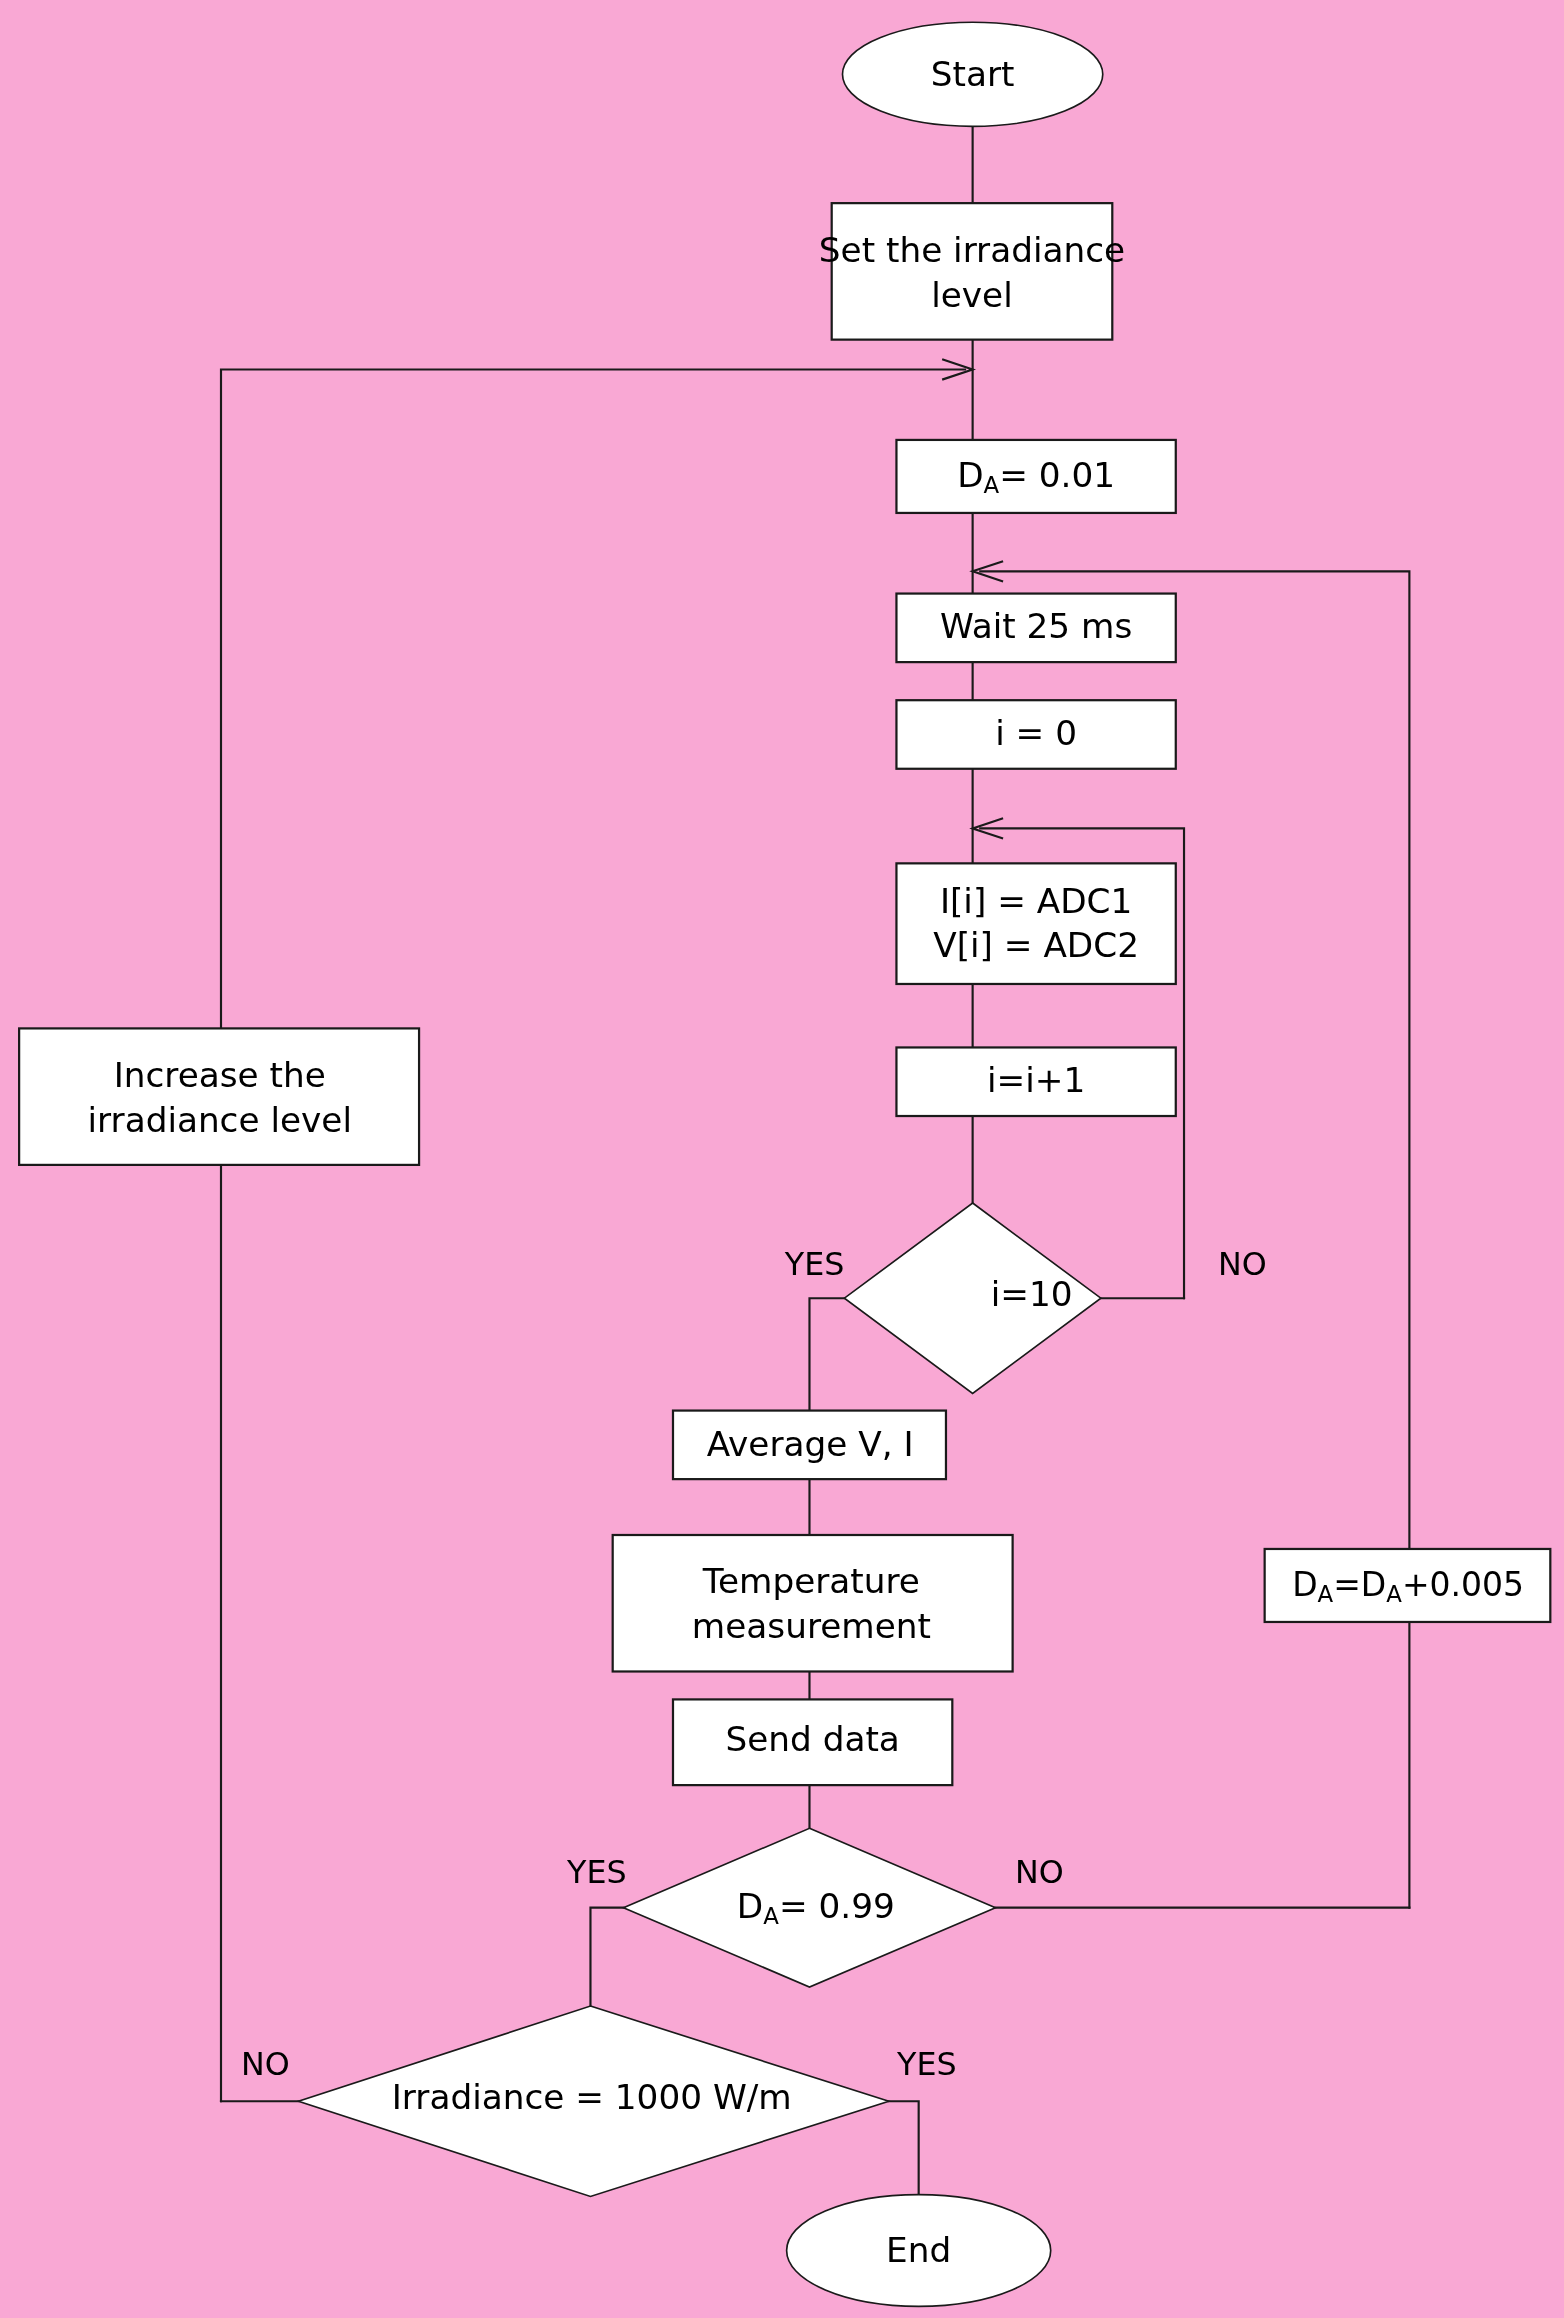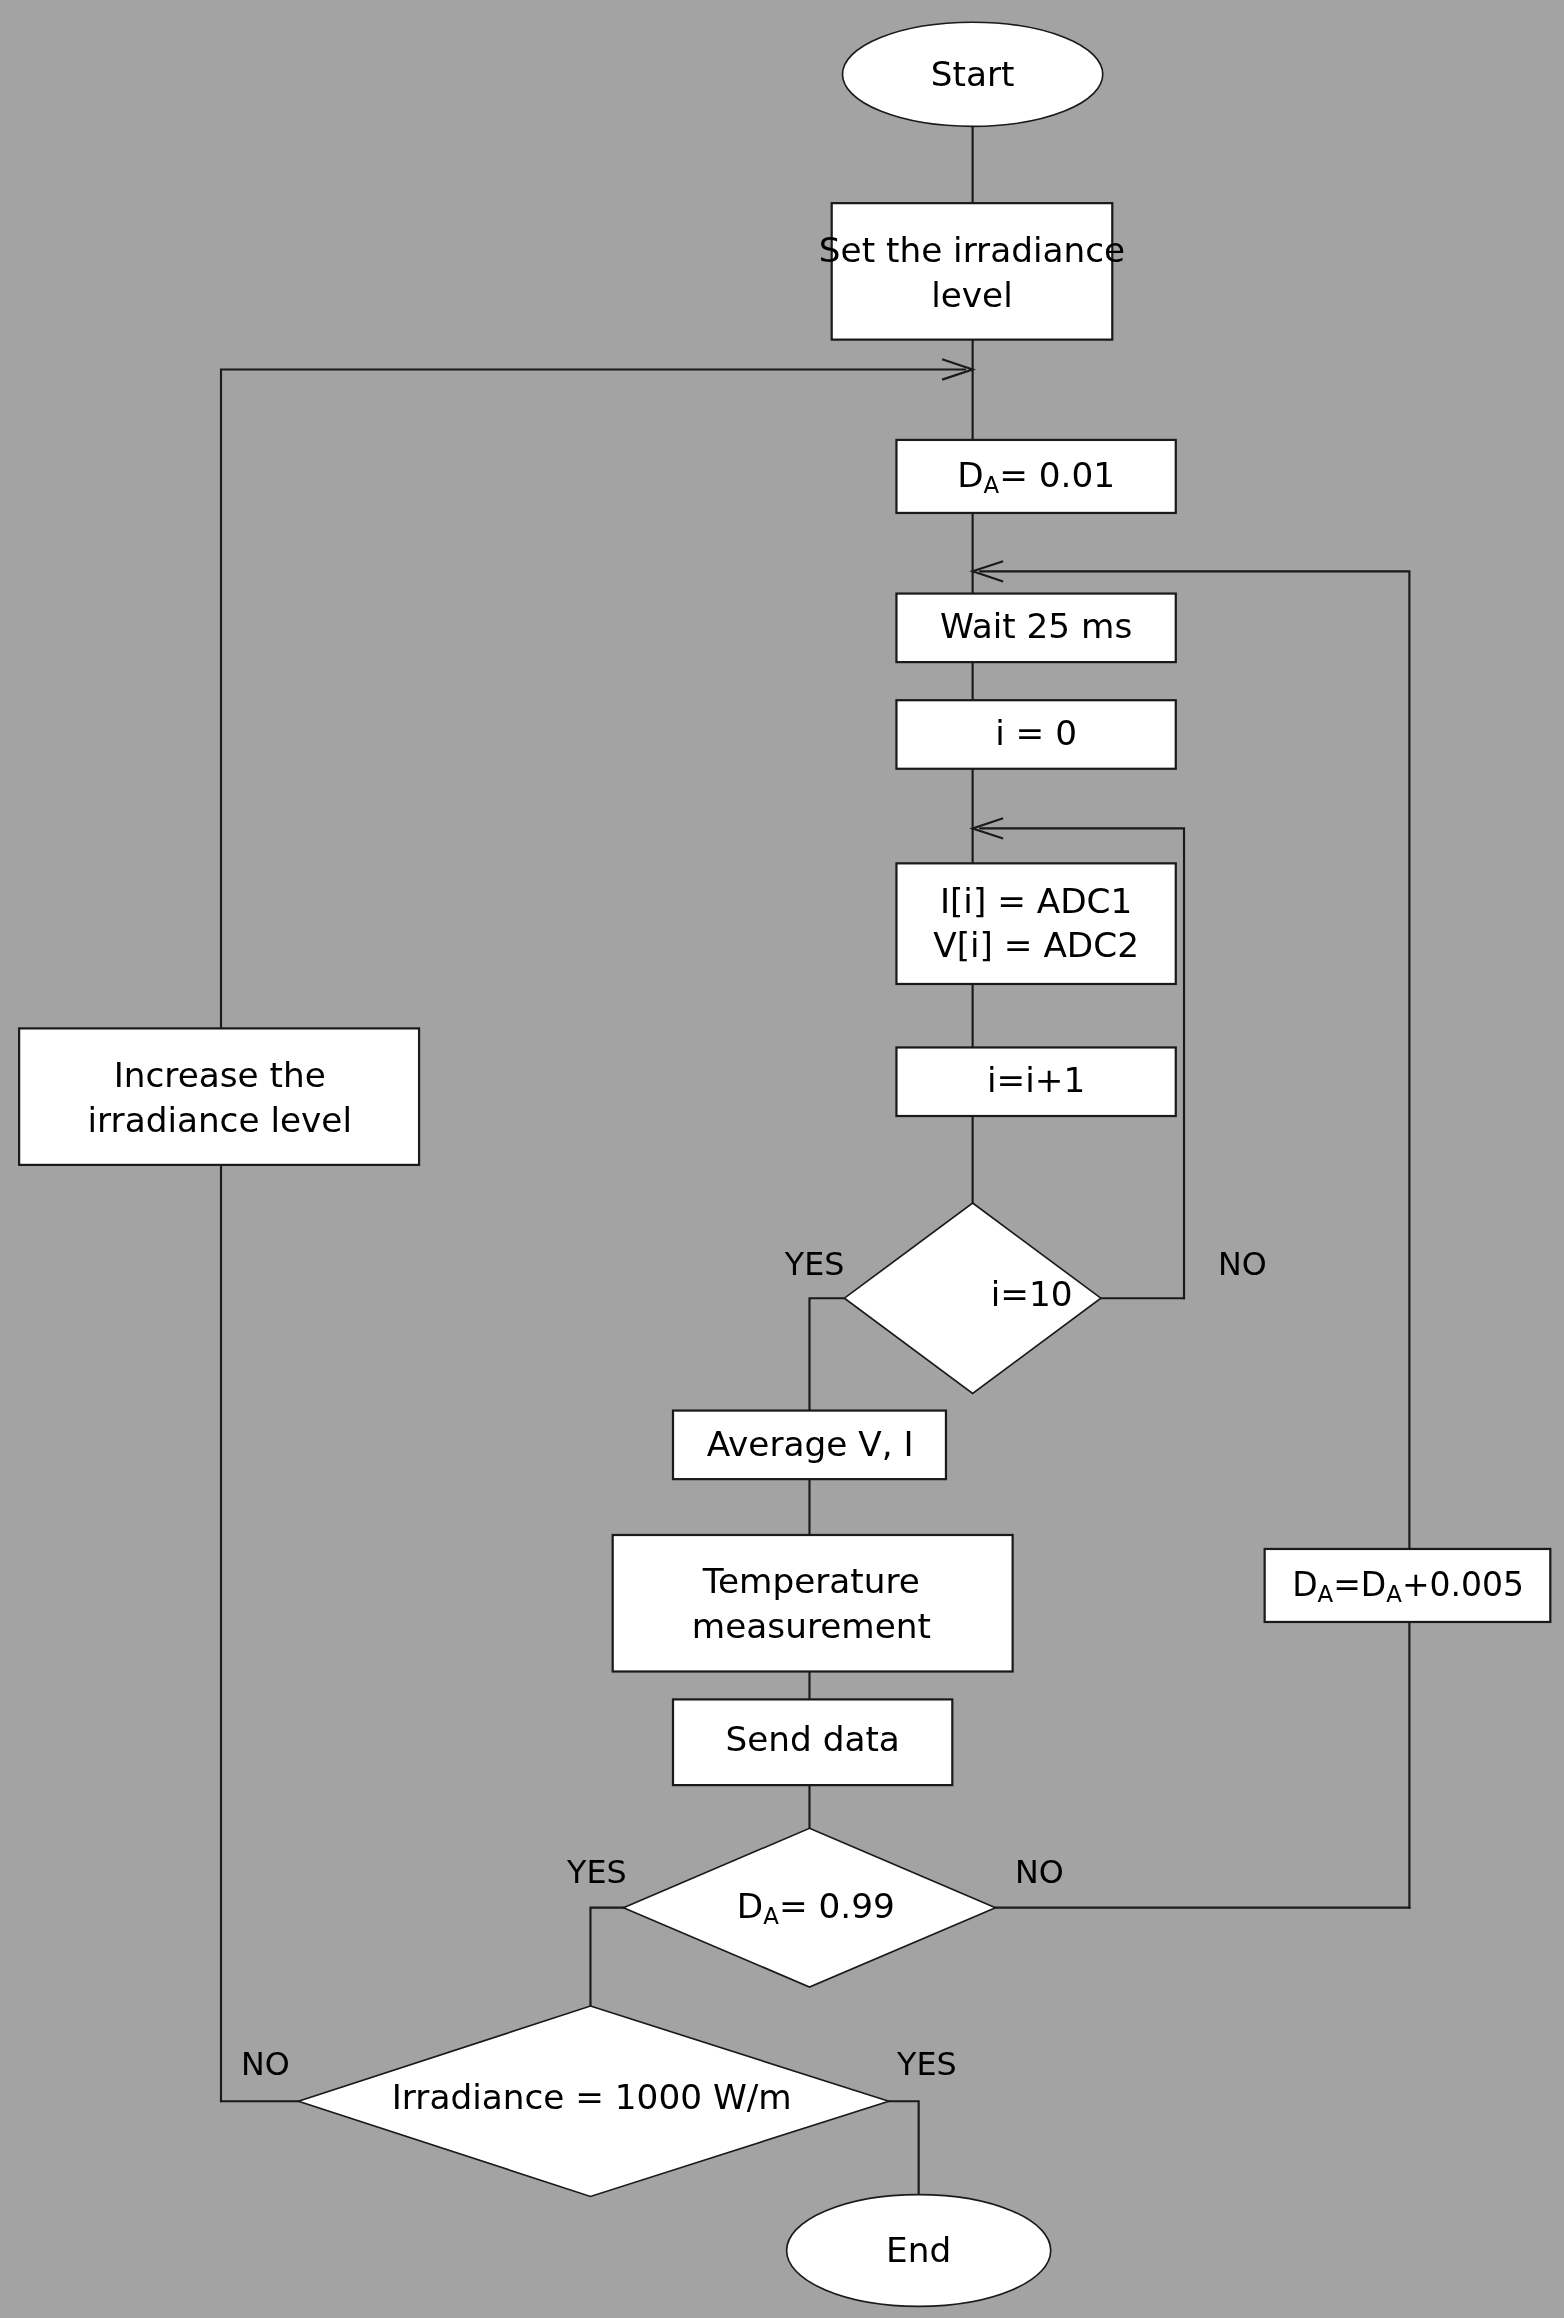--- a/index.html
+++ b/index.html
@@ -7,21 +7,21 @@
     padding: 0;
     background: #ffffff;
   }
   body {
     font-family: "DejaVu Sans", sans-serif;
   }
   #flowchart-root {
     position: relative;
     width: 1565px;
     height: 2319px;
-    background: #a3a3a3;
+    background: #f9a8d4;
     overflow: hidden;
   }
   svg.flow {
     display: block;
     width: 1565px;
     height: 2319px;
   }
   .shape {
     fill: #ffffff;
     stroke: #1a1a1a;

